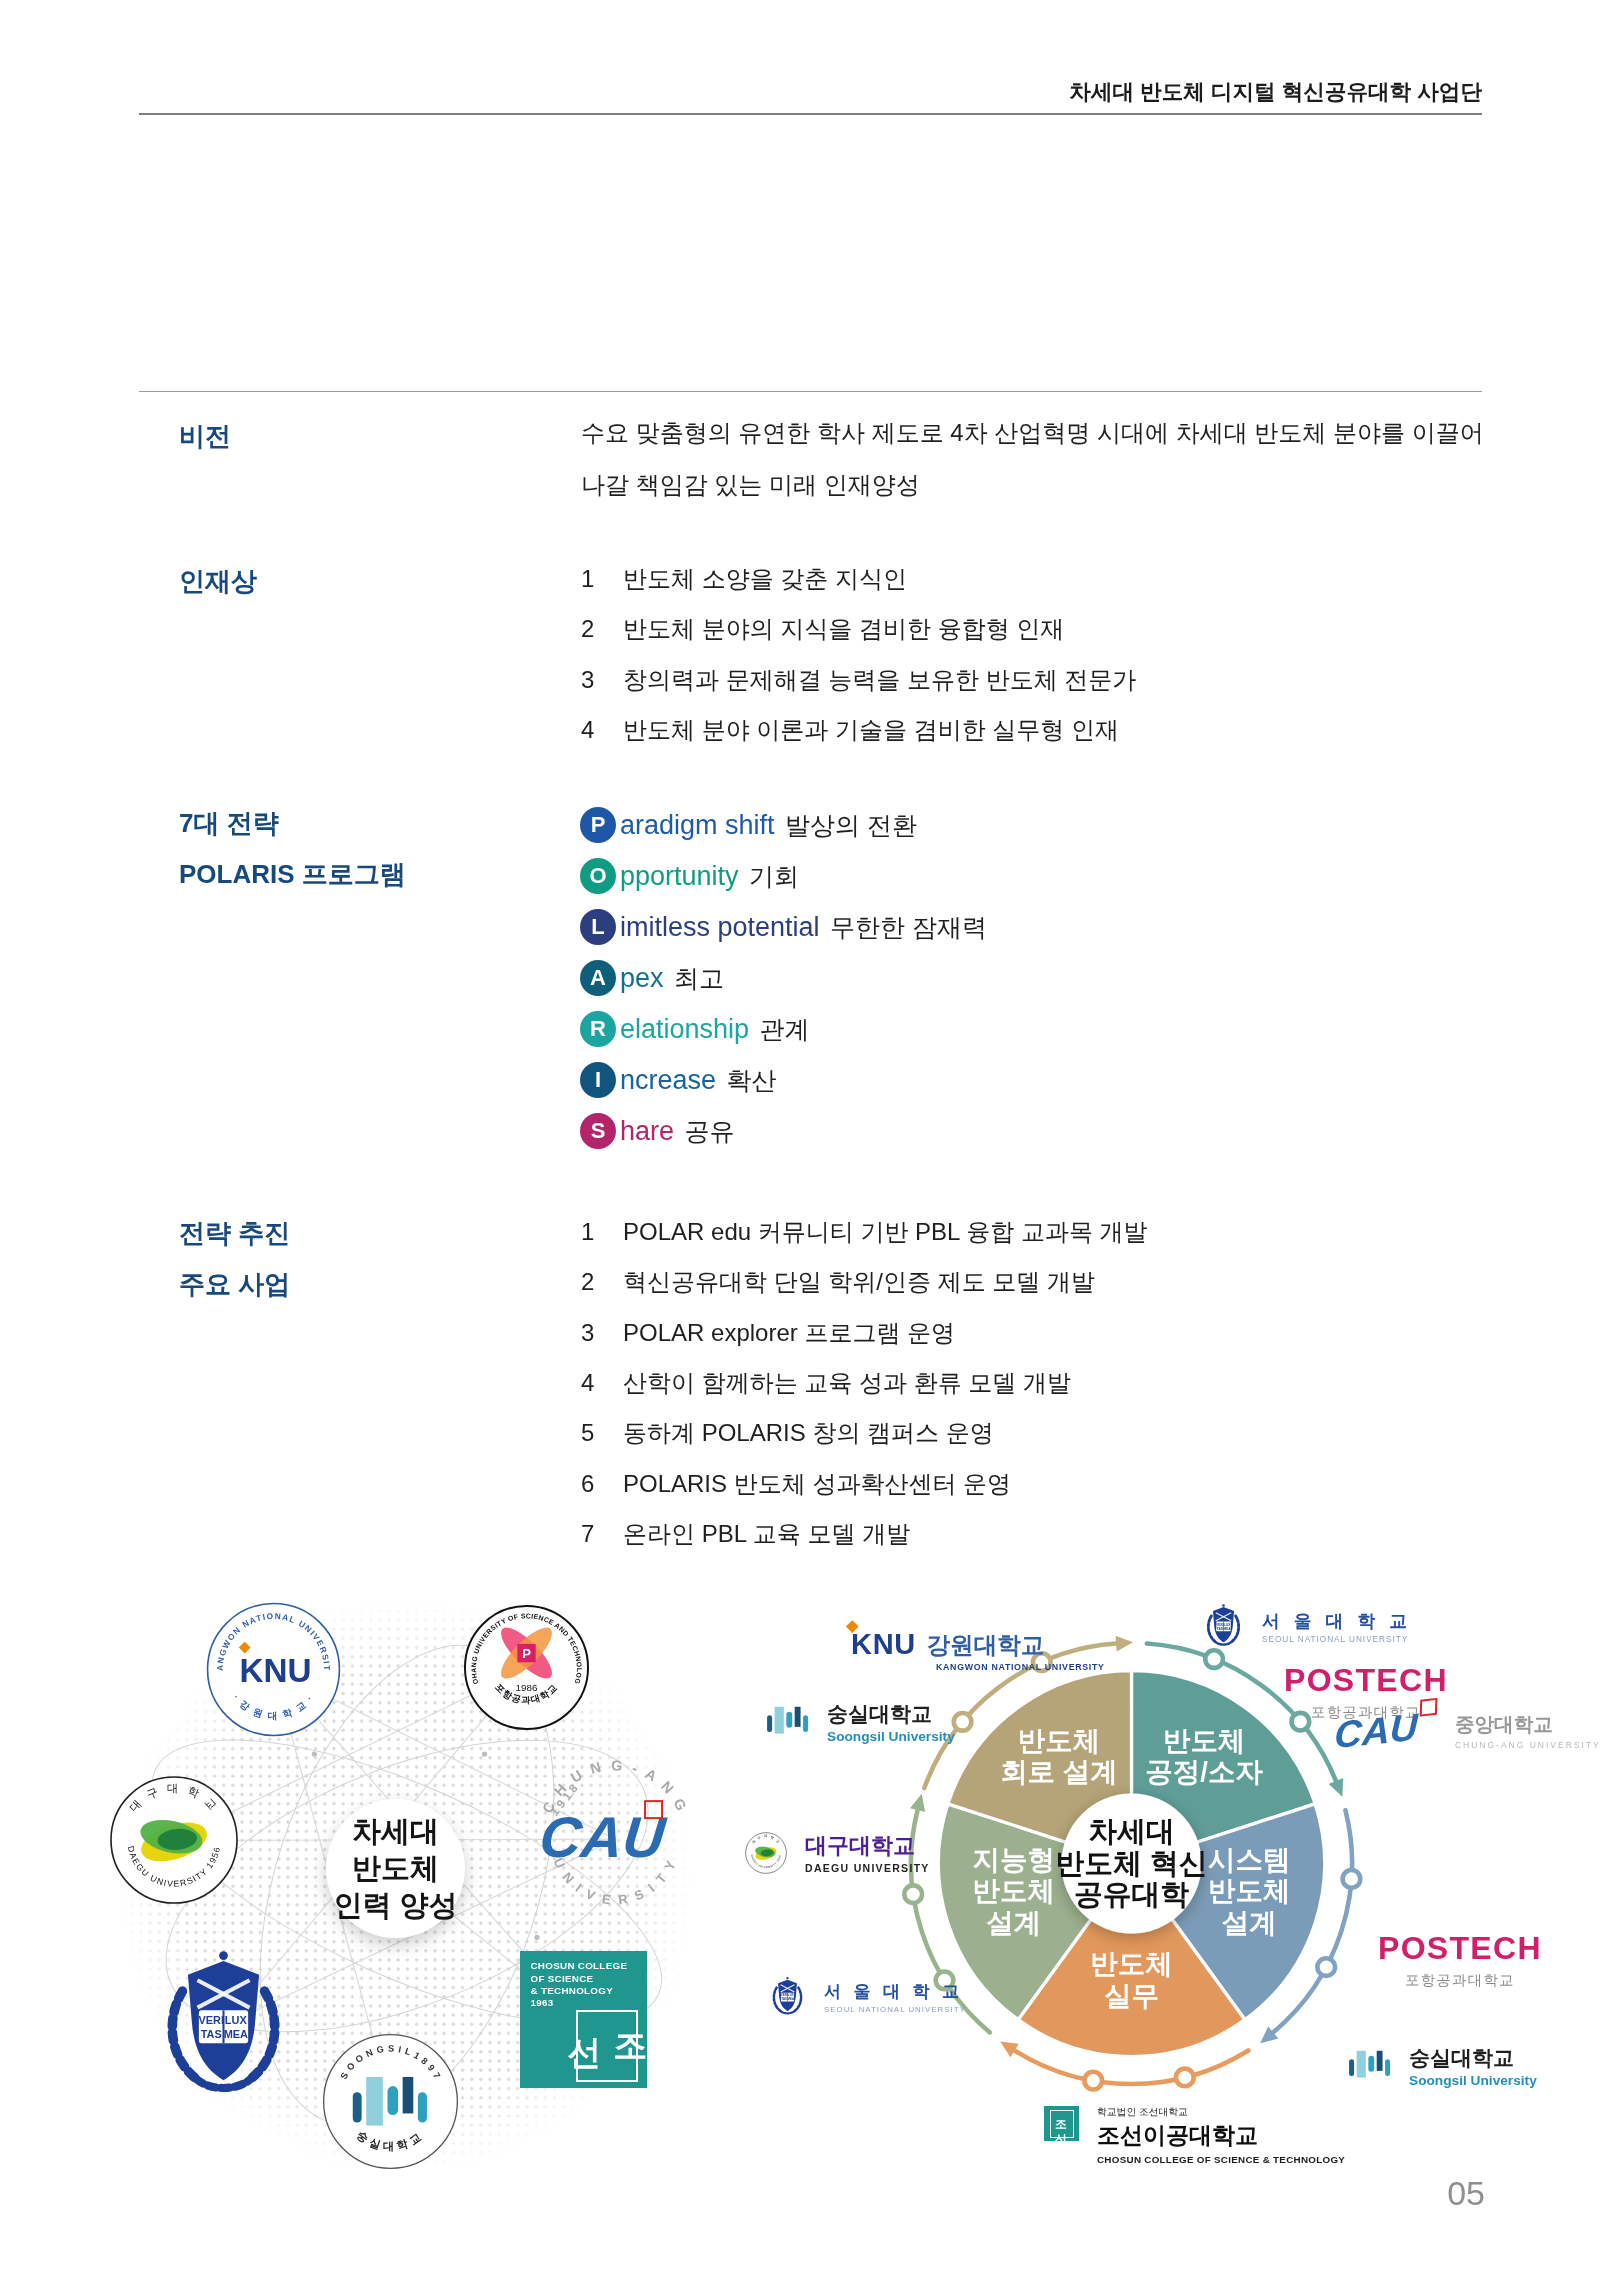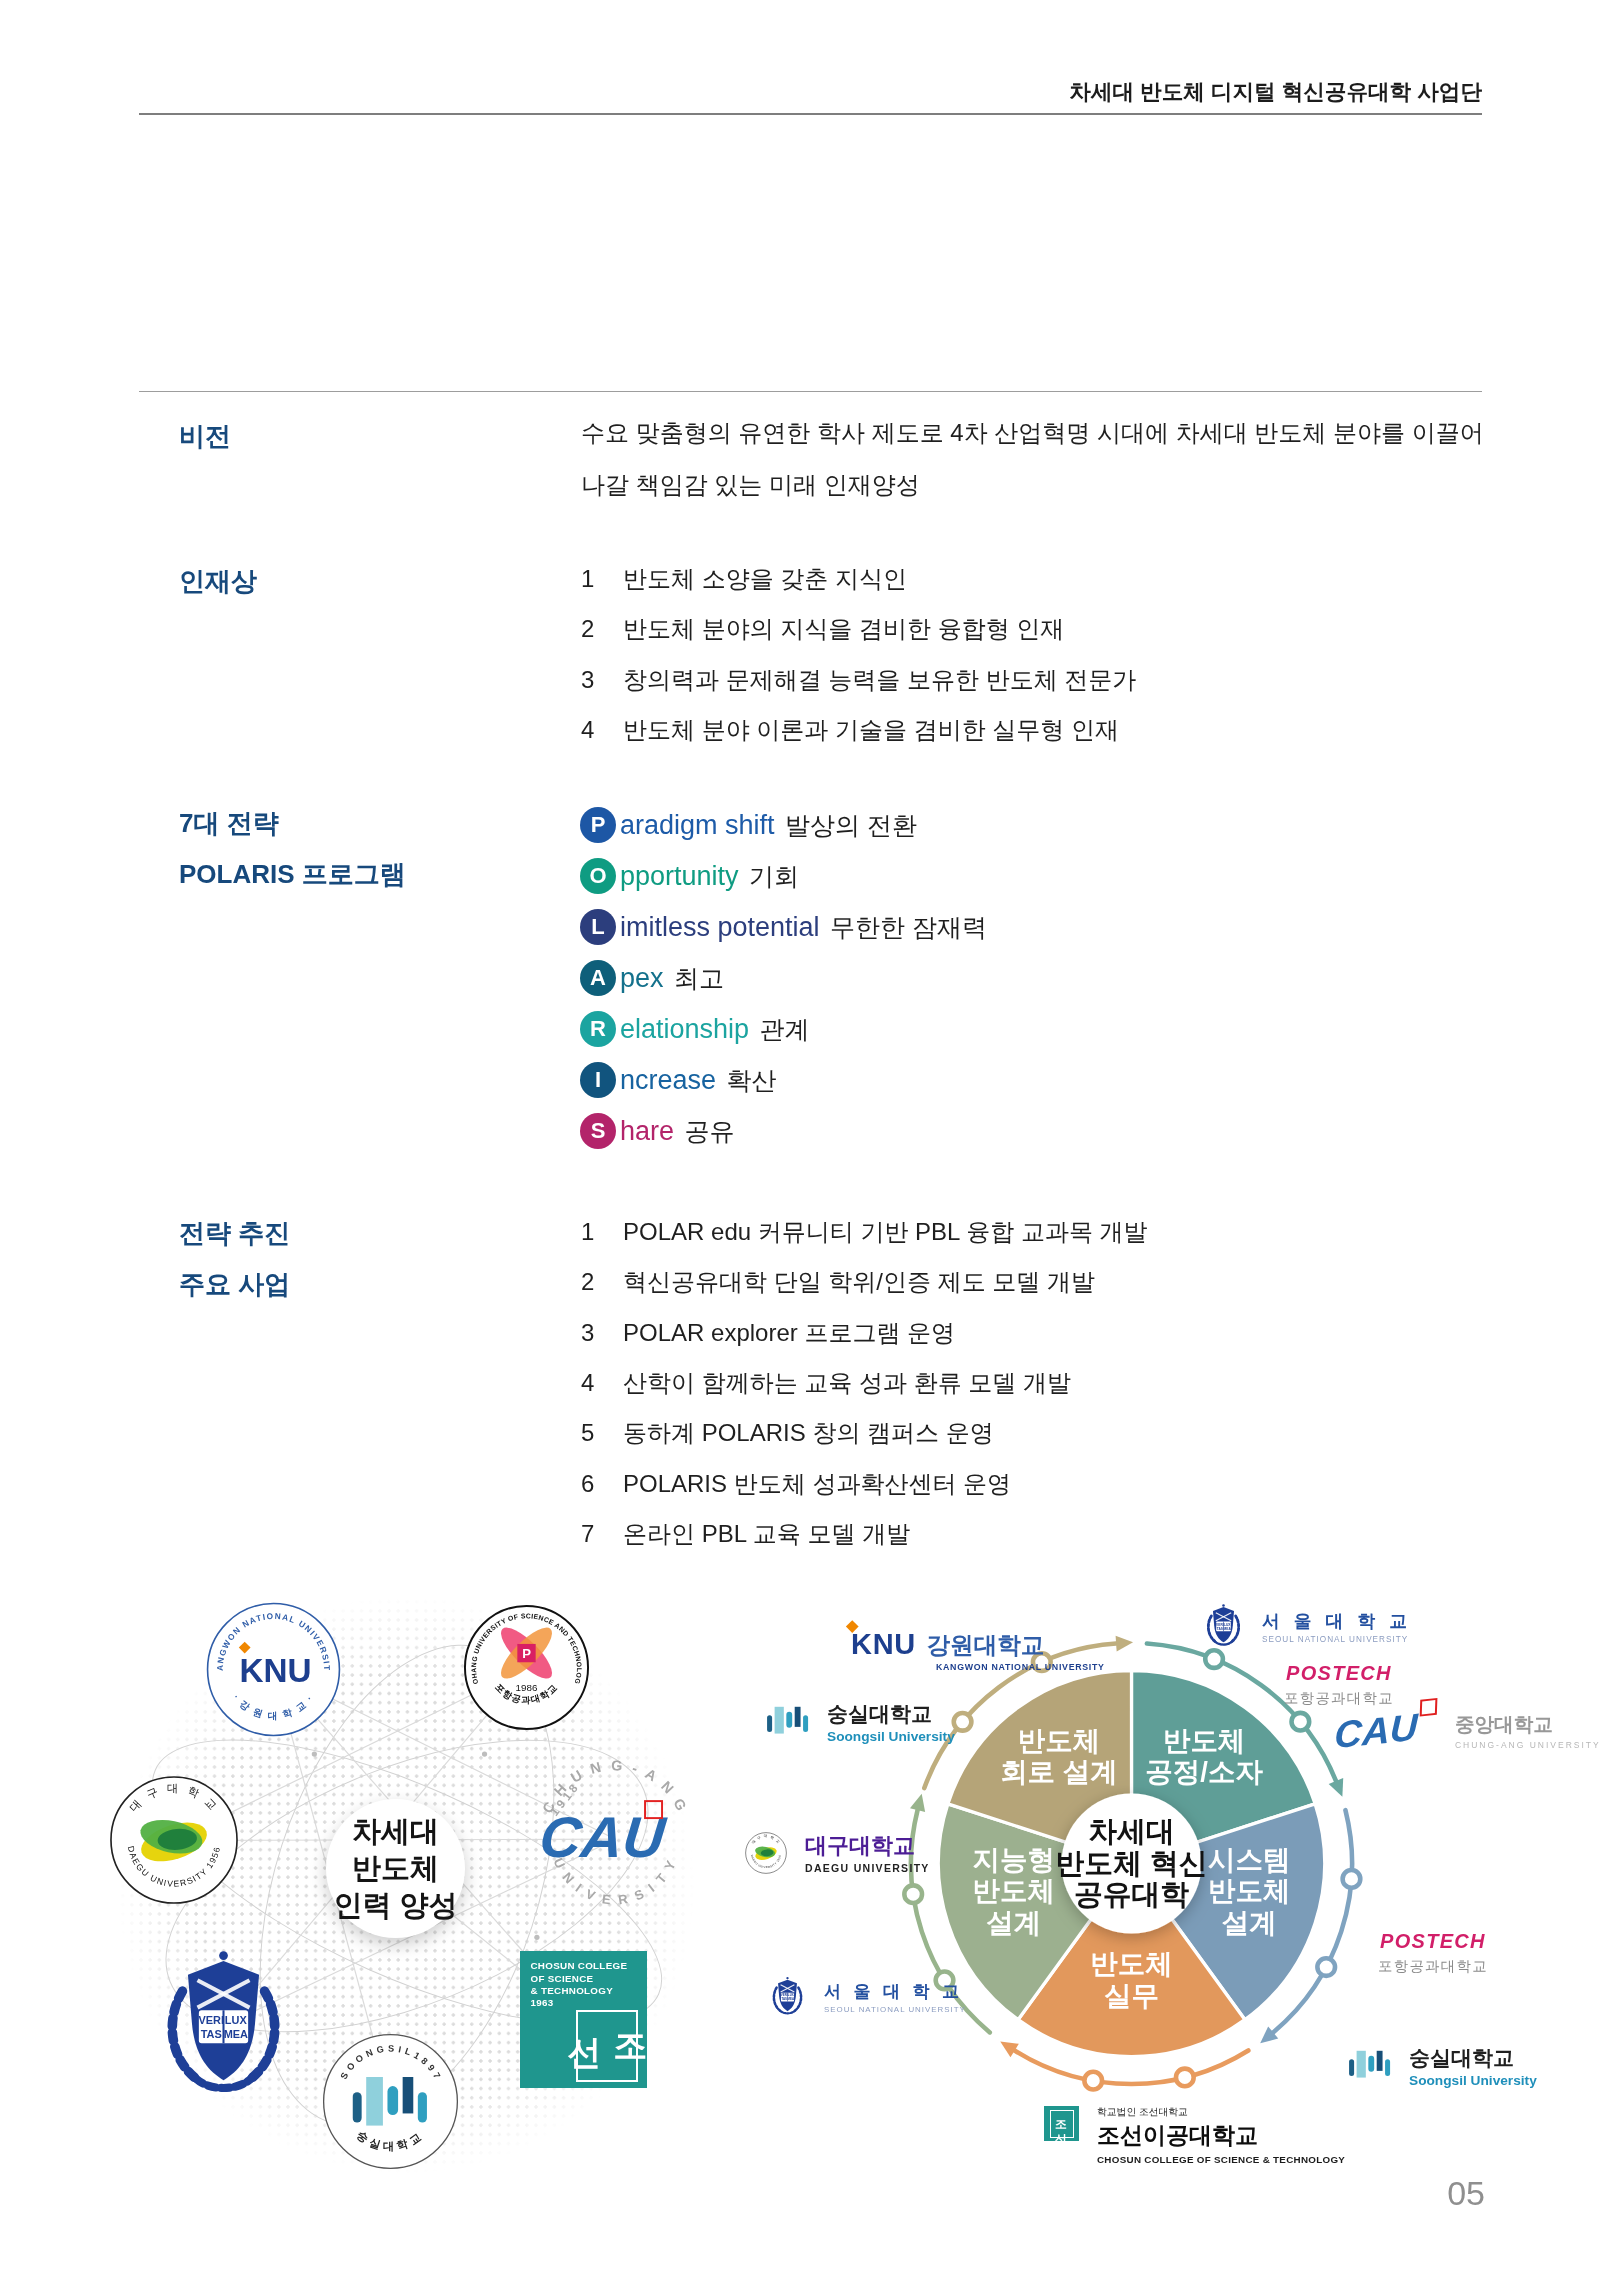--- a/index.html
+++ b/index.html
@@ -46,21 +46,21 @@
   .chosun-glyph{position:absolute;right:9.2px;bottom:6.5px;width:58px;height:68px;border:2px solid #fff;
      display:flex;align-items:center;justify-content:center;font-size:34px;font-weight:700;
      font-family:"Liberation Serif",serif;color:#fff;writing-mode:vertical-rl;letter-spacing:2.6px;}
 
   
   .logo-row{display:flex;align-items:center;gap:18px;white-space:nowrap;}
   .logo-col{display:flex;flex-direction:column;}
   .snu-kor{font-size:17.7px;font-weight:600;color:#2350a0;letter-spacing:4.6px;}
   .snu-eng{font-size:8.2px;color:#8b9cc0;letter-spacing:1px;margin-top:2px;}
   .postech-badge{display:flex;flex-direction:column;align-items:center;}
-  .postech-mark{font-size:20px;font-weight:800;font-style:italic;color:#d21f69;letter-spacing:1.3px;}
+  .postech-mark{font-size:32px;font-weight:800;color:#d21f69;letter-spacing:1.3px;}
   .postech-kor{font-size:14.4px;color:#8a8a8a;margin-top:3.9px;letter-spacing:1.3px;}
   .cau-script{position:relative;font-size:38px;font-weight:800;font-style:italic;color:#2a6bb2;
       transform:skewX(-8deg) rotate(-6deg);padding-right:19.6px;}
   .cau-redbox{position:absolute;right:1.3px;top:-6.5px;width:13px;height:13px;border:2px solid #e02020;}
   .cau-kor{font-size:19.6px;color:#989898;font-weight:600;}
   .cau-eng{font-size:8.5px;color:#b7b7b7;letter-spacing:2px;margin-top:2.6px;}
   .ssu-kor{font-size:21px;font-weight:700;color:#1f1f1f;}
   .ssu-eng{font-size:13.7px;font-weight:700;color:#1f8fba;margin-top:1.3px;}
   .knu-mark{position:relative;font-size:29px;font-weight:800;color:#1d3f8e;letter-spacing:0.7px;}
   .knu-diamond{position:absolute;left:-2.6px;top:-6.5px;width:8.5px;height:8.5px;background:#f08700;transform:rotate(45deg);}

